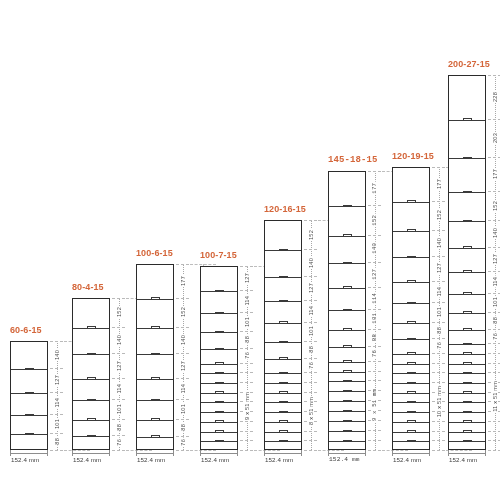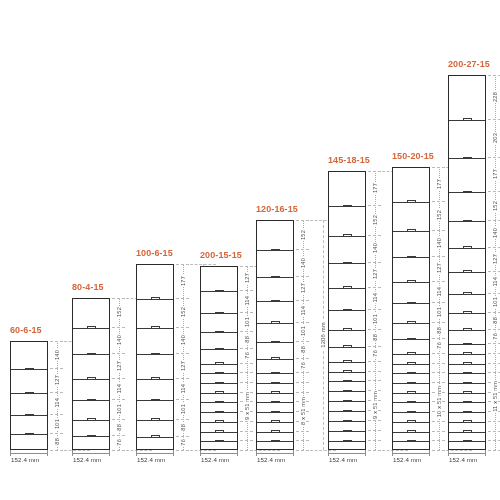--- a/index.html
+++ b/index.html
@@ -336,21 +336,21 @@
         <div class="tlabel">977 mm</div>
       </div>
       <div class="width-dim" style="width: 38px;">
         <div class="wline"></div>
         <div class="wtick left"></div>
         <div class="wtick right"></div>
         <div class="wlabel">152.4 mm</div>
       </div>
     </div>
     <div class="rack-group" style="left: 200px; width: 84px; height: 183.833px;">
-      <div class="rack-title">200-15-15</div>
+      <div class="rack-title">100-7-15</div>
       <div class="rack-body" style="width: 38px; height: 183.833px;">
         <div class="shelf-line" style="top: 24.1935px;"></div>
         <div class="shelf-line" style="top: 45.9105px;"></div>
         <div class="shelf-line" style="top: 65.151px;"></div>
         <div class="shelf-line" style="top: 81.915px;"></div>
         <div class="shelf-line" style="top: 96.393px;"></div>
         <div class="shelf-line" style="top: 106.108px;"></div>
         <div class="shelf-line" style="top: 115.824px;"></div>
         <div class="shelf-line" style="top: 125.54px;"></div>
         <div class="shelf-line" style="top: 135.255px;"></div>
@@ -401,21 +401,21 @@
         <div class="tcap" style="top: 183.833px;"></div>
         <div class="tlabel">965 mm</div>
       </div>
       <div class="width-dim" style="width: 38px;">
         <div class="wline"></div>
         <div class="wtick left"></div>
         <div class="wtick right"></div>
         <div class="wlabel">152.4 mm</div>
       </div>
     </div>
-    <div class="rack-group" style="left: 256px; width: 84px; height: 229.743px;">
+    <div class="rack-group" style="left: 264px; width: 84px; height: 229.743px;">
       <div class="rack-title">120-16-15</div>
       <div class="rack-body" style="width: 38px; height: 229.743px;">
         <div class="shelf-line" style="top: 28.956px;"></div>
         <div class="shelf-line" style="top: 55.626px;"></div>
         <div class="shelf-line" style="top: 79.8195px;"></div>
         <div class="shelf-line" style="top: 101.537px;"></div>
         <div class="shelf-line" style="top: 120.777px;"></div>
         <div class="shelf-line" style="top: 137.541px;"></div>
         <div class="shelf-line" style="top: 152.019px;"></div>
         <div class="shelf-line" style="top: 161.734px;"></div>
@@ -475,21 +475,21 @@
         <div class="tcap" style="top: 229.743px;"></div>
         <div class="tlabel">1206 mm</div>
       </div>
       <div class="width-dim" style="width: 38px;">
         <div class="wline"></div>
         <div class="wtick left"></div>
         <div class="wtick right"></div>
         <div class="wlabel">152.4 mm</div>
       </div>
     </div>
-    <div class="rack-group" style="left: 328px; width: 84px; height: 279.273px;">
+    <div class="rack-group" style="left: 328px; width: 84px; height: 279.273px; font-family: Liberation Mono, monospace;">
       <div class="rack-title">145-18-15</div>
       <div class="rack-body" style="width: 38px; height: 279.273px;">
         <div class="shelf-line" style="top: 34.4709px;"></div>
         <div class="shelf-line" style="top: 64.0731px;"></div>
         <div class="shelf-line" style="top: 91.3382px;"></div>
         <div class="shelf-line" style="top: 116.072px;"></div>
         <div class="shelf-line" style="top: 138.273px;"></div>
         <div class="shelf-line" style="top: 157.943px;"></div>
         <div class="shelf-line" style="top: 175.081px;"></div>
         <div class="shelf-line" style="top: 189.882px;"></div>
@@ -557,21 +557,21 @@
         <div class="tlabel">1466 mm</div>
       </div>
       <div class="width-dim" style="width: 38px;">
         <div class="wline"></div>
         <div class="wtick left"></div>
         <div class="wtick right"></div>
         <div class="wlabel">152.4 mm</div>
       </div>
     </div>
     <div class="rack-group" style="left: 392px; width: 84px; height: 283.083px;">
-      <div class="rack-title">150-20-15</div>
+      <div class="rack-title">120-19-15</div>
       <div class="rack-body" style="width: 38px; height: 283.083px;">
         <div class="shelf-line" style="top: 33.7412px;"></div>
         <div class="shelf-line" style="top: 62.7167px;"></div>
         <div class="shelf-line" style="top: 89.4047px;"></div>
         <div class="shelf-line" style="top: 113.614px;"></div>
         <div class="shelf-line" style="top: 135.346px;"></div>
         <div class="shelf-line" style="top: 154.6px;"></div>
         <div class="shelf-line" style="top: 171.375px;"></div>
         <div class="shelf-line" style="top: 185.863px;"></div>
         <div class="shelf-line" style="top: 195.585px;"></div>

